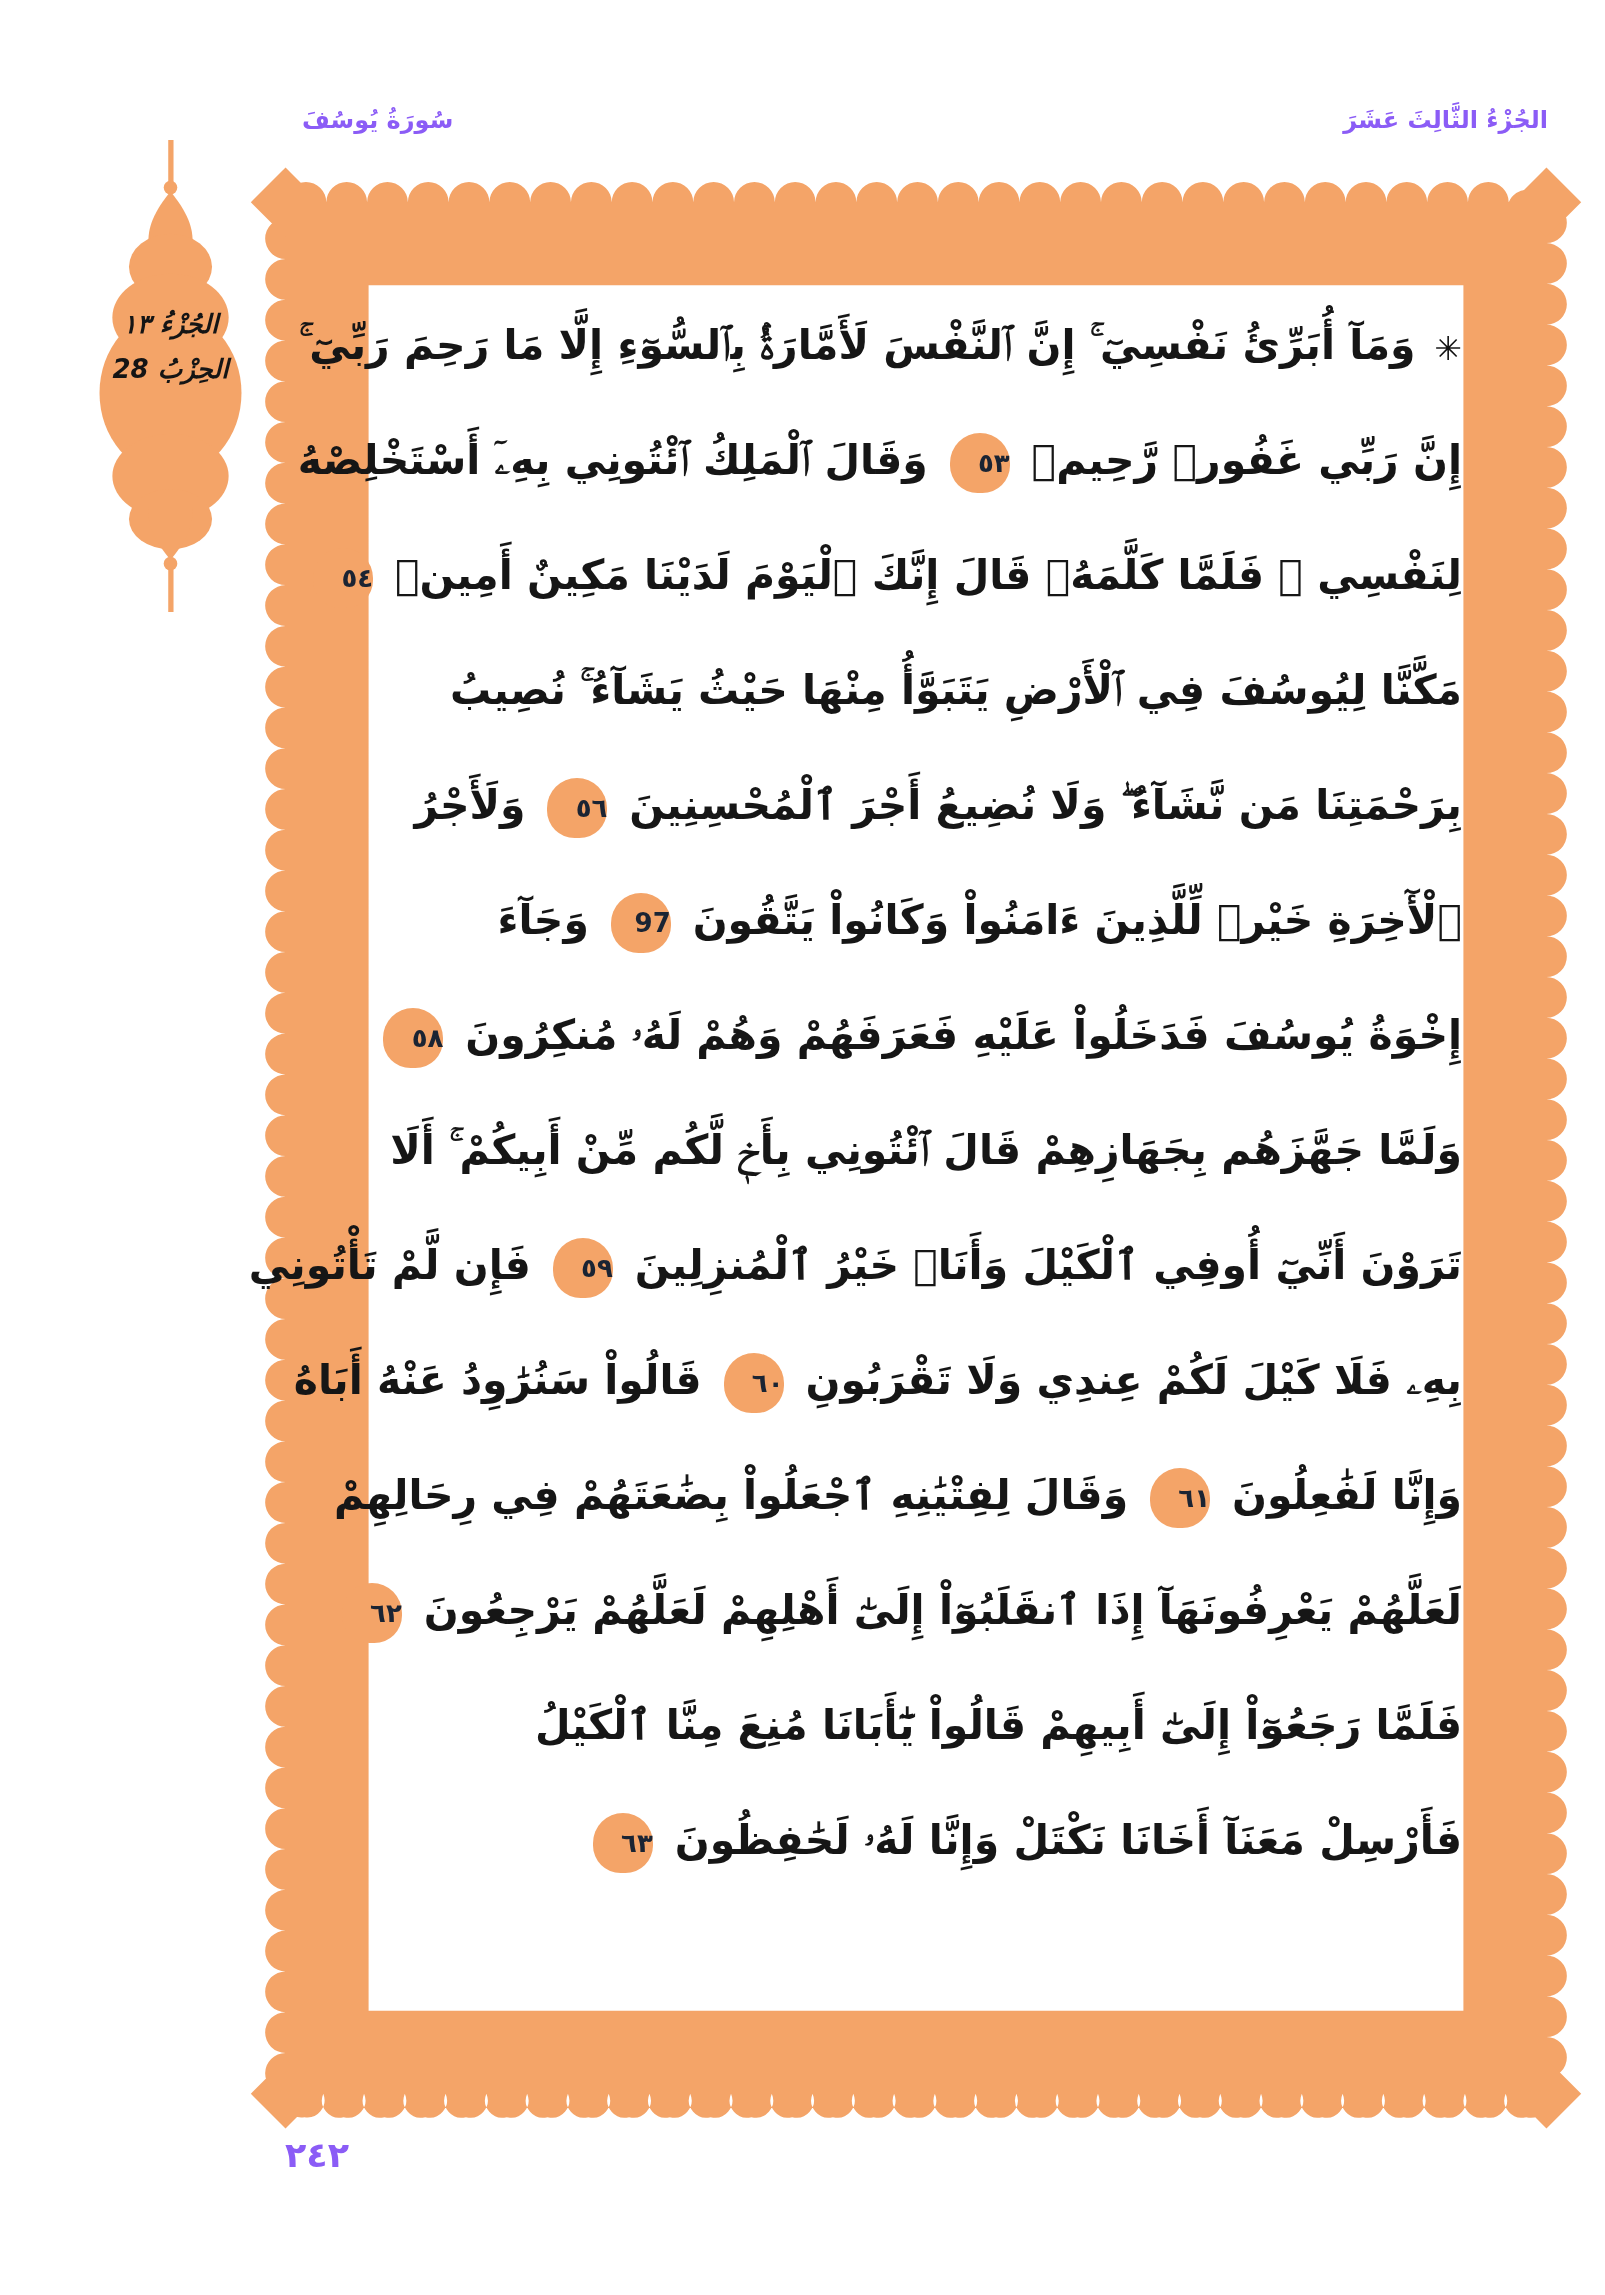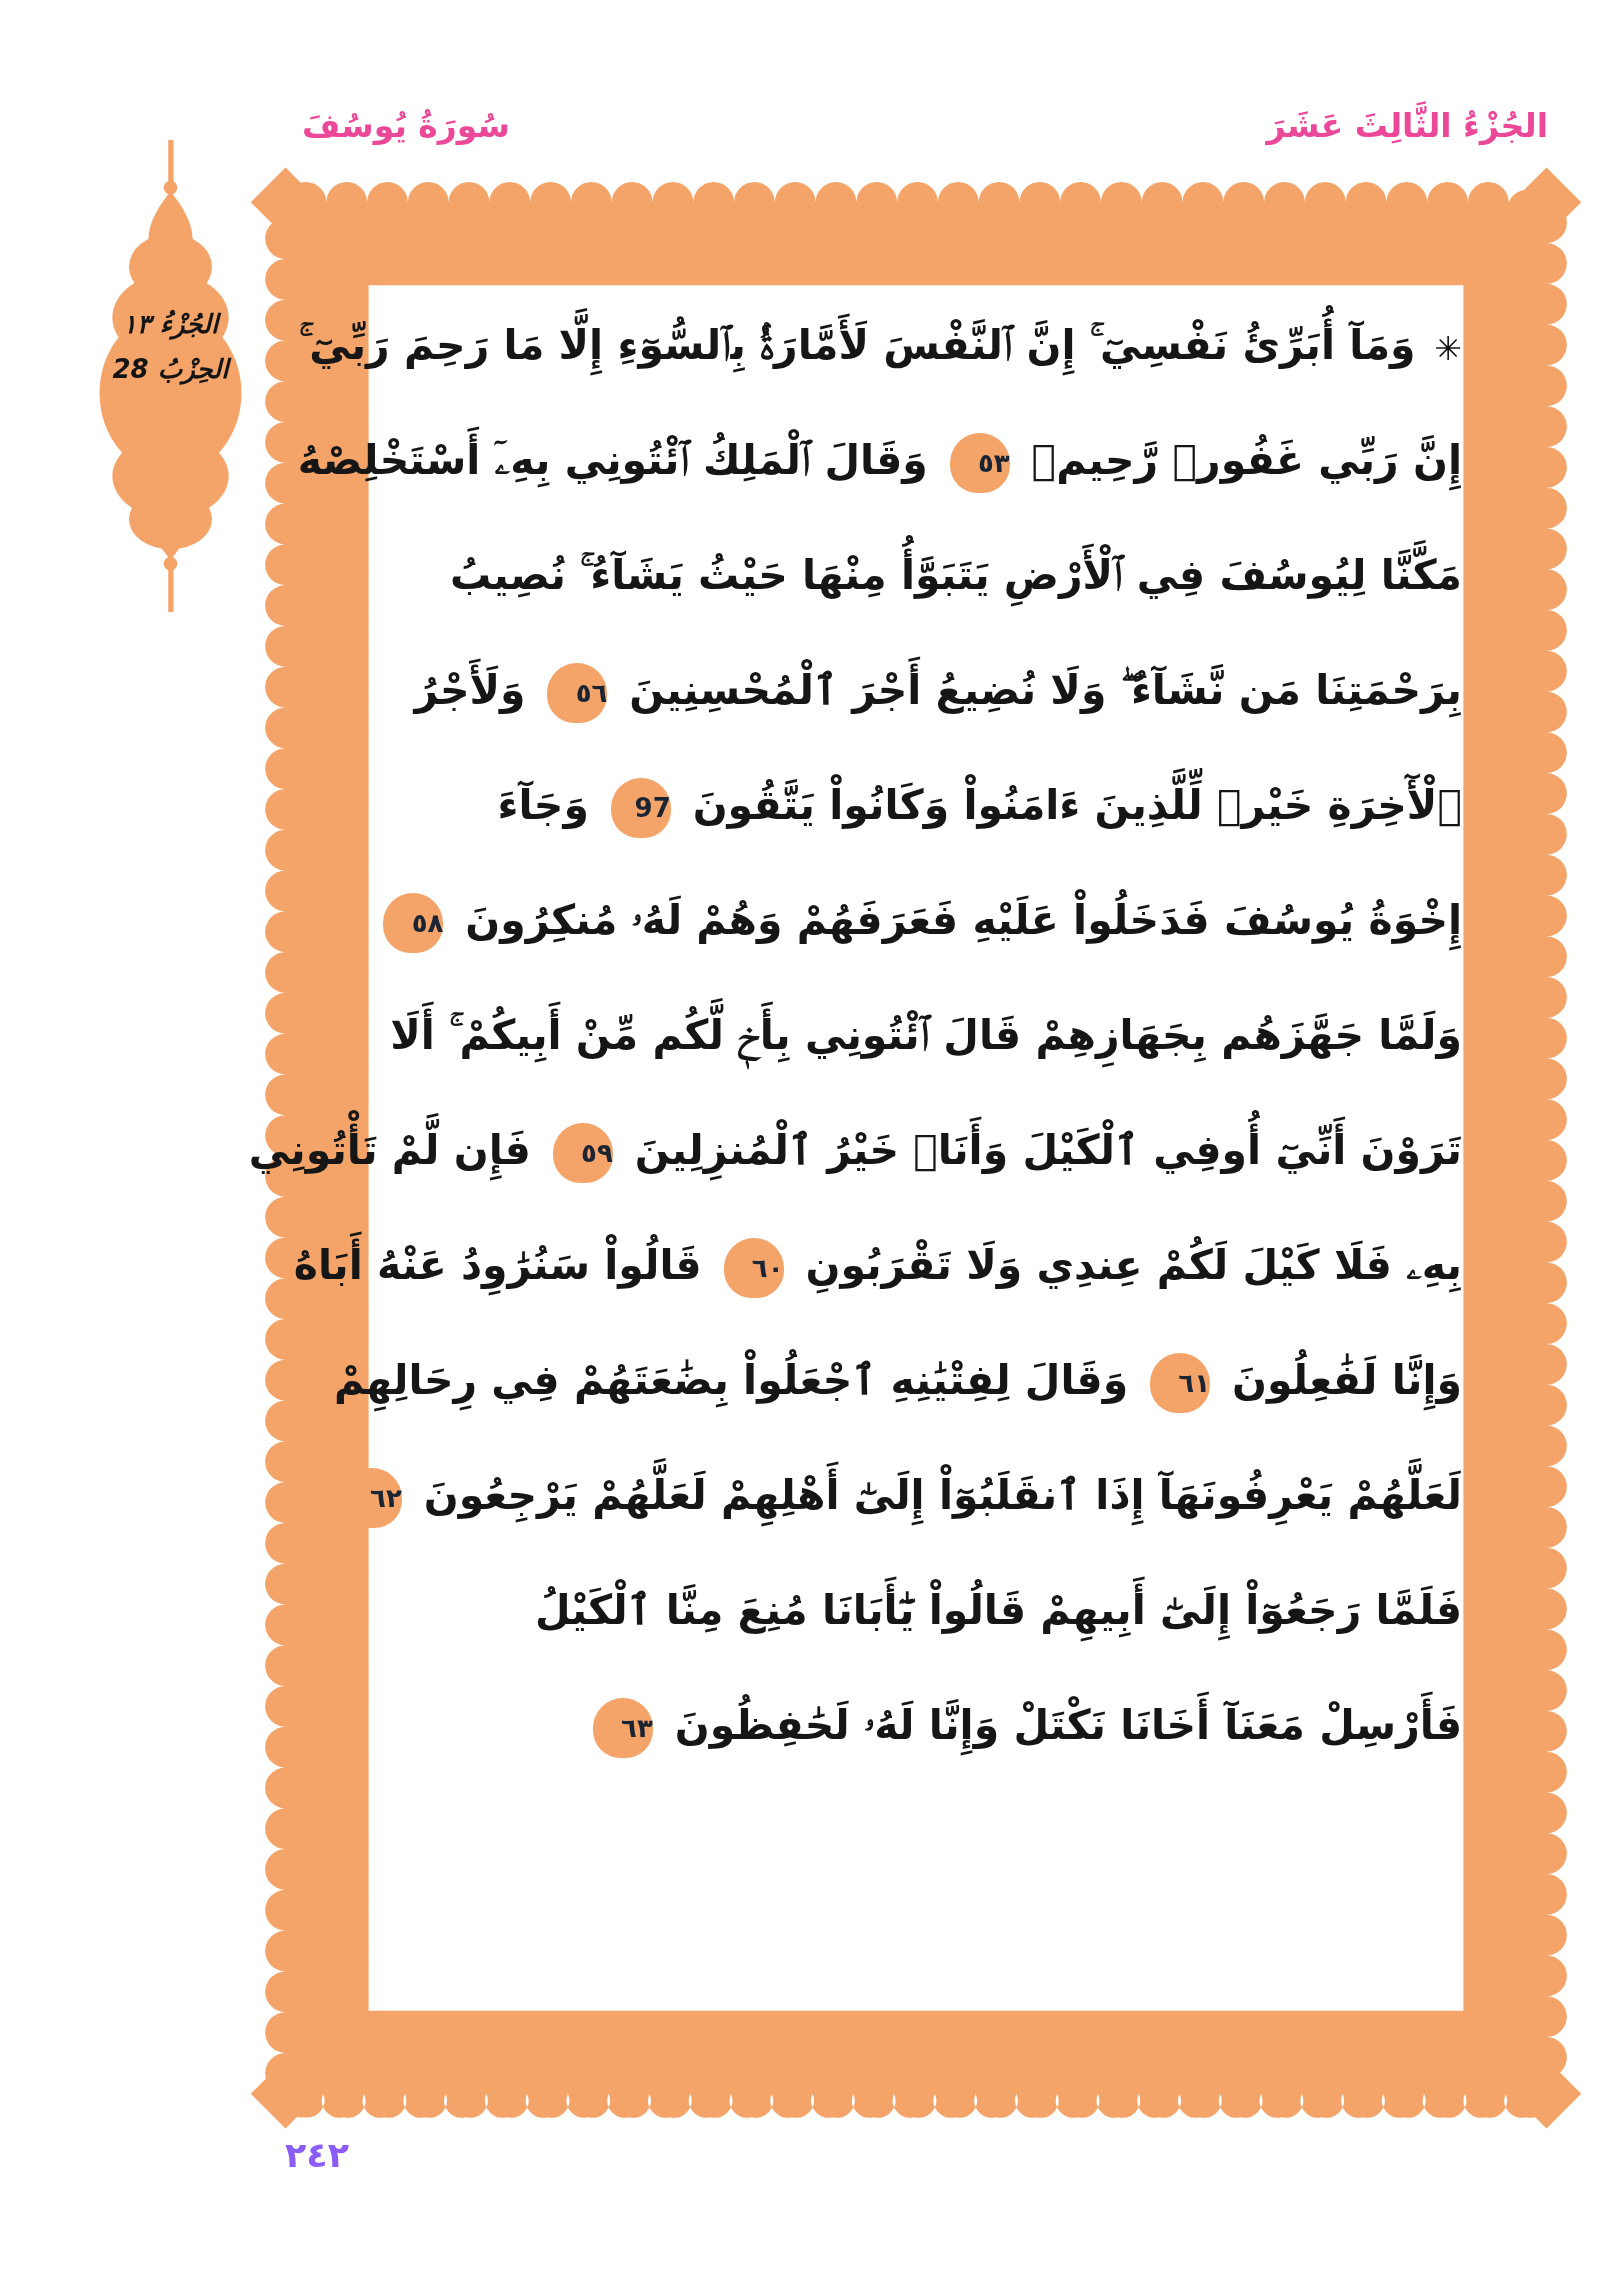--- a/index.html
+++ b/index.html
@@ -7,23 +7,23 @@
     position:relative;
     width:1605px;height:2295px;
     background:#ffffff;
     overflow:hidden;
     font-family:"DejaVu Sans",sans-serif;
     color:#161616;
   }
   
   .hdr{
     position:absolute;top:106px;
-    font-weight:bold;font-size:33px;
+    font-weight:bold;font-size:24px;
     white-space:nowrap;
-    color:#ec4899;
+    color:#8b5cf6;
   }
   .hdr-juz{right:57px;text-align:right;}
   .hdr-surah{left:302px;text-align:left;}
   
   .medallion{position:absolute;left:82px;top:140px;width:177px;height:472px;}
   .medallion svg{position:absolute;left:0;top:0;}
   .medallion-text{
     position:absolute;left:0;top:162px;width:177px;
     text-align:center;font-weight:bold;font-size:26px;line-height:45px;
     color:#151515;
@@ -110,20 +110,21 @@
         <path d="M -46 0 L 0 -46 L 46 0 L 0 46 Z" fill="#F4A468"></path>
         <path d="M 1624 0 L 1670 -46 L 1716 0 L 1670 46 Z" fill="#F4A468"></path>
         <path d="M -46 2505 L 0 2459 L 46 2505 L 0 2551 Z" fill="#F4A468"></path>
         <path d="M 1624 2505 L 1670 2459 L 1716 2505 L 1670 2551 Z" fill="#F4A468"></path>
       </svg>
   </div>
 
   <div class="textblock">
       <div class="line"><span class="hizb-star">✳</span> <span>وَمَآ أُبَرِّئُ نَفْسِيٓ ۚ إِنَّ ٱلنَّفْسَ لَأَمَّارَةُۢ بِٱلسُّوٓءِ إِلَّا مَا رَحِمَ رَبِّيٓ ۚ</span> </div>
       <div class="line"><span>إِنَّ رَبِّي غَفُورٞ رَّحِيمٞ</span> <span class="verse-marker">٥٣</span> <span>وَقَالَ ٱلْمَلِكُ ٱئْتُونِي بِهِۦٓ أَسْتَخْلِصْهُ</span> </div>
+      <div class="line"><span>لِنَفْسِي ۖ فَلَمَّا كَلَّمَهُۥ قَالَ إِنَّكَ ٱلْيَوْمَ لَدَيْنَا مَكِينٌ أَمِينٞ</span> <span class="verse-marker">٥٤</span> </div>
       <div class="line"><span>مَكَّنَّا لِيُوسُفَ فِي ٱلْأَرْضِ يَتَبَوَّأُ مِنْهَا حَيْثُ يَشَآءُ ۚ نُصِيبُ</span> </div>
       <div class="line"><span>بِرَحْمَتِنَا مَن نَّشَآءُ ۖ وَلَا نُضِيعُ أَجْرَ ٱلْمُحْسِنِينَ</span> <span class="verse-marker">٥٦</span> <span>وَلَأَجْرُ</span> </div>
       <div class="line"><span>ٱلْأٓخِرَةِ خَيْرٞ لِّلَّذِينَ ءَامَنُواْ وَكَانُواْ يَتَّقُونَ</span> <span class="verse-marker">97</span> <span>وَجَآءَ</span> </div>
       <div class="line"><span>إِخْوَةُ يُوسُفَ فَدَخَلُواْ عَلَيْهِ فَعَرَفَهُمْ وَهُمْ لَهُۥ مُنكِرُونَ</span> <span class="verse-marker">٥٨</span> </div>
       <div class="line"><span>وَلَمَّا جَهَّزَهُم بِجَهَازِهِمْ قَالَ ٱئْتُونِي بِأَخٖ لَّكُم مِّنْ أَبِيكُمْ ۚ أَلَا</span> </div>
       <div class="line"><span>تَرَوْنَ أَنِّيٓ أُوفِي ٱلْكَيْلَ وَأَنَا۠ خَيْرُ ٱلْمُنزِلِينَ</span> <span class="verse-marker">٥٩</span> <span>فَإِن لَّمْ تَأْتُونِي</span> </div>
       <div class="line"><span>بِهِۦ فَلَا كَيْلَ لَكُمْ عِندِي وَلَا تَقْرَبُونِ</span> <span class="verse-marker">٦٠</span> <span>قَالُواْ سَنُرَٰوِدُ عَنْهُ أَبَاهُ</span> </div>
       <div class="line"><span>وَإِنَّا لَفَٰعِلُونَ</span> <span class="verse-marker">٦١</span> <span>وَقَالَ لِفِتْيَٰنِهِ ٱجْعَلُواْ بِضَٰعَتَهُمْ فِي رِحَالِهِمْ</span> </div>
       <div class="line"><span>لَعَلَّهُمْ يَعْرِفُونَهَآ إِذَا ٱنقَلَبُوٓاْ إِلَىٰٓ أَهْلِهِمْ لَعَلَّهُمْ يَرْجِعُونَ</span> <span class="verse-marker">٦٢</span> </div>
       <div class="line"><span>فَلَمَّا رَجَعُوٓاْ إِلَىٰٓ أَبِيهِمْ قَالُواْ يَٰٓأَبَانَا مُنِعَ مِنَّا ٱلْكَيْلُ</span> </div>

